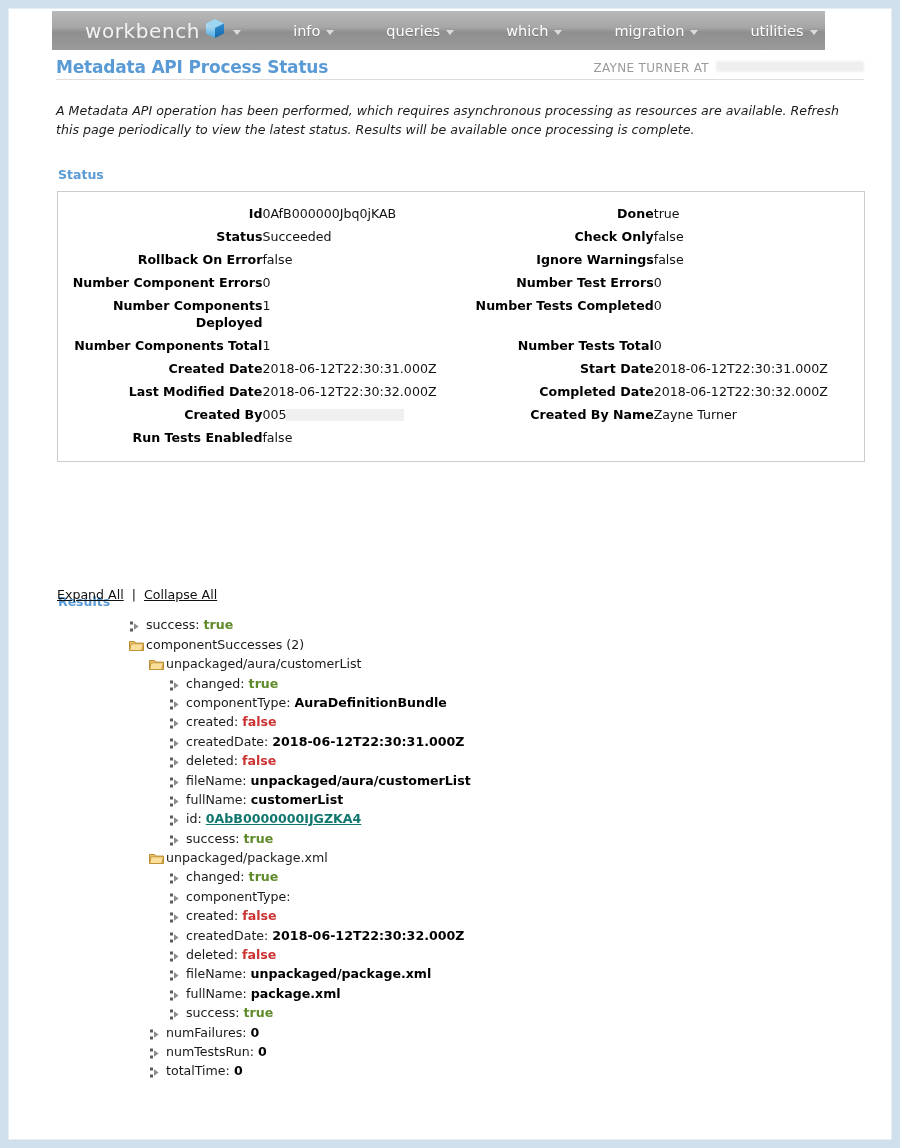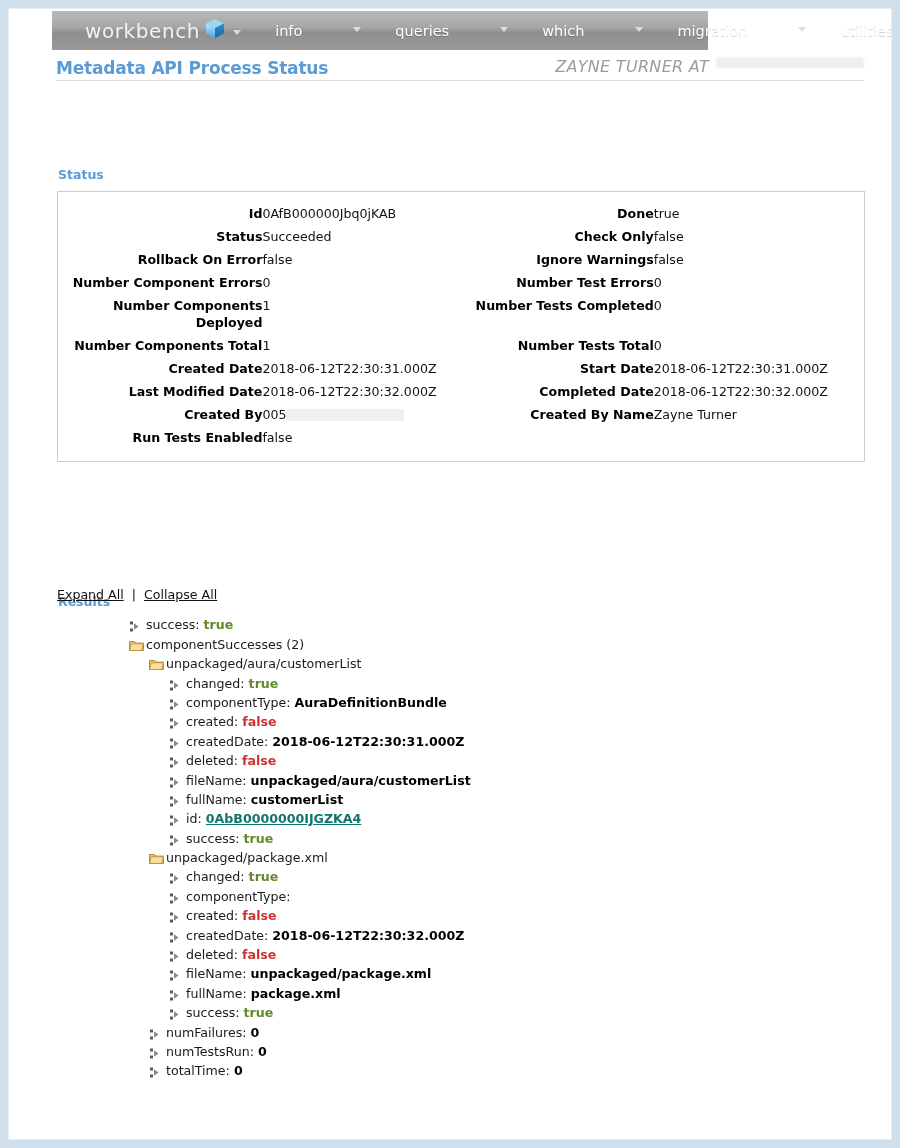--- a/index.html
+++ b/index.html
@@ -14,21 +14,21 @@
     left: 8px; top: 8px;
     width: 884px; height: 1132px;
     background: #ffffff;
     border: 1px solid #e6eef5;
     overflow: hidden;
   }
   
   .navbar {
     position: absolute;
     left: 43px; top: 2px;
-    width: 656px; height: 39px;
+    width: 773px; height: 39px;
     background: linear-gradient(to bottom, #b9b9b9 0%, #a6a6a6 42%, #8f8f8f 55%, #9a9a9a 100%);
     display: flex; align-items: center;
   }
   .brand {
     display: flex; align-items: center;
     margin-left: 33px;
   }
   .brand-text {
     color: #f2f2f2;
     font-size: 20px;
@@ -41,48 +41,46 @@
     width: 0; height: 0;
     border-left: 4px solid transparent;
     border-right: 4px solid transparent;
     border-top: 5px solid #dcdcdc;
     margin-left: 6px;
     margin-top: 4px;
   }
   .navitem {
     color: #ffffff;
     font-size: 14.5px;
-    display: flex; align-items: flex-start;
-    margin-left: 34px;
+    display: flex; align-items: center;
+    margin-left: 52px;
     text-shadow: 0 1px 0 rgba(0,0,0,.18);
-    gap: 45px;
   }
   .navitem:first-of-type { margin-left: 44px; }
   
   .pagehead {
     position: absolute;
     left: 47px; top: 48px;
     width: 808px;
     display: flex; align-items: flex-end; justify-content: space-between;
     border-bottom: 1px solid #dddddd;
     padding-bottom: 2px;
   }
   .page-title {
     color: #5b9bd5;
     font-size: 17px;
     font-weight: bold;
     letter-spacing: -0.2px;
   }
   .userinfo {
     display: flex; align-items: flex-start;
     color: #9b9b9b;
-    font-size: 16px;
+    font-size: 12px;
     letter-spacing: .3px;
     padding-bottom: 2px;
-    font-style: italic;
   }
   .redact {
     display: inline-block;
     background: #efefef;
     height: 11px; width: 148px;
     margin-left: 7px;
     border-radius: 1px;
     filter: blur(1px);
   }
   
@@ -220,20 +218,21 @@
   </div>
 
   <div class="pagehead">
     <div class="page-title">Metadata API Process Status</div>
     <div class="userinfo">
       <span>ZAYNE TURNER AT</span>
       <span class="redact"></span>
     </div>
   </div>
 
+  <div class="intro">A Metadata API operation has been performed, which requires asynchronous processing as resources are available. Refresh this page periodically to view the latest status. Results will be available once processing is complete.</div>
 
   <div class="section-h" id="status-h">Status</div>
 
   <div class="statusbox">
     <table class="kv">
       <tbody id="status-rows">
           <tr>
             <td class="k col-a-k">Id</td>
             <td class="v col-a-v">0AfB000000Jbq0jKAB</td>
             <td class="k col-b-k">Done</td>

